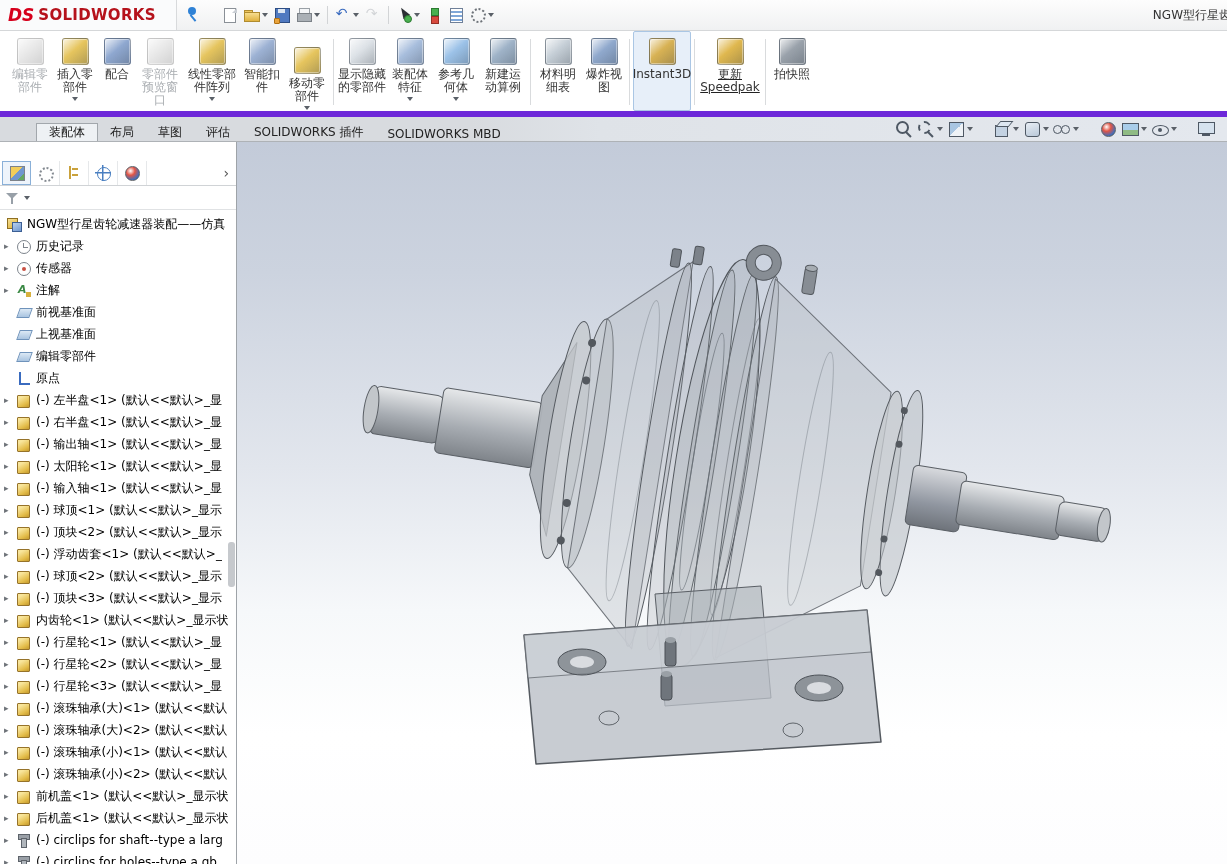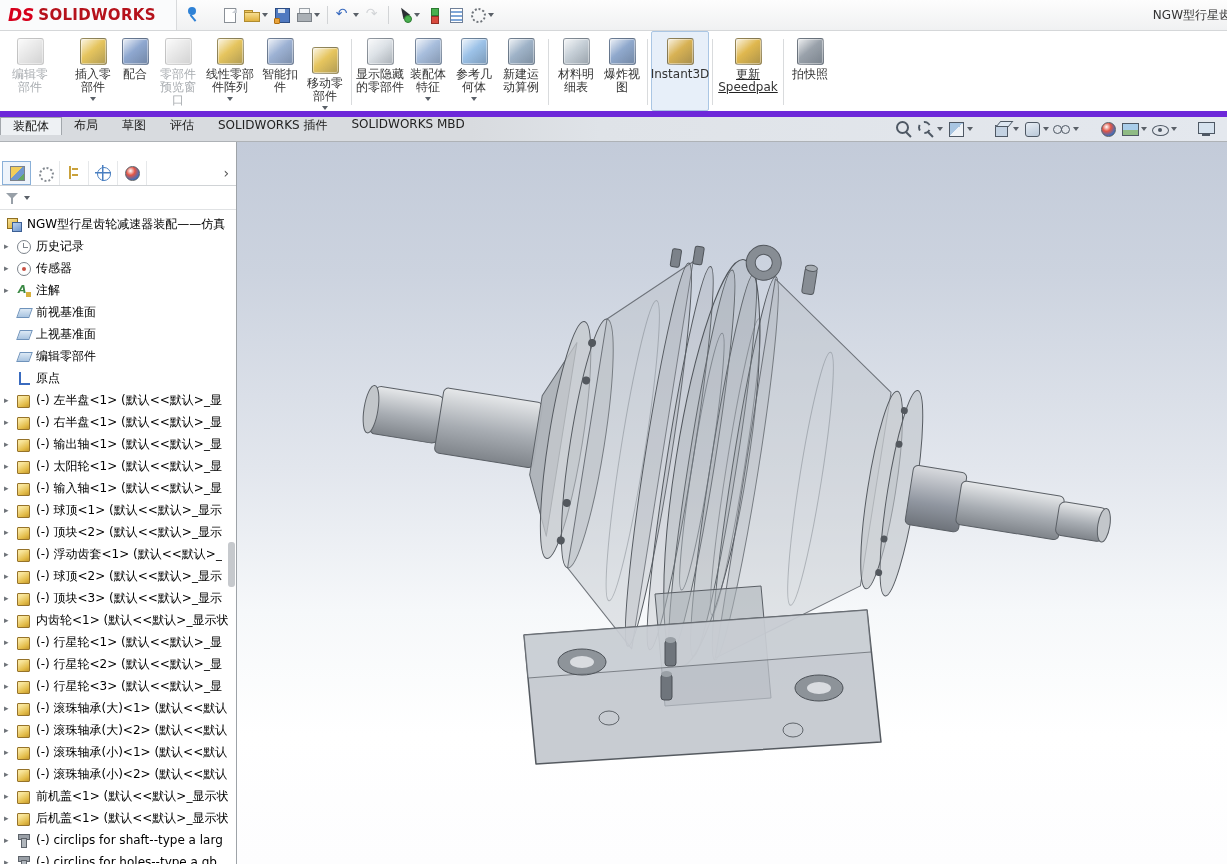--- a/index.html
+++ b/index.html
@@ -49,21 +49,21 @@
   .rb.active { background:#e7eff9; border-color:#aac6e4; }
   .ric { width:27px; height:27px; flex:none; border:1px solid rgba(70,80,90,.45); border-radius:3px; box-shadow:inset 0 0 0 1px rgba(255,255,255,.4); }
   .rlb { font-size:12px; line-height:13px; text-align:center; color:#333; }
   .rb.disabled .rlb { color:#a9adb1; }
   .rb.disabled .ric { filter:grayscale(1); opacity:.5; }
   .rb .dd { margin-left:0; margin-top:0; }
   .ribbon-sep { width:1px; flex:none; background:#d9dbdd; margin:8px 3px 6px; }
 
   
   #tabbar { height:25px; flex:none; display:flex; align-items:stretch; background:linear-gradient(to right,#d8dbdf 0,#d8dbdf 470px,#dfe3e8 600px,#e4e8ee 100%); border-bottom:1px solid #aeb2b6; }
-  #cm-tabs { display:flex; align-items:flex-start; }
+  #cm-tabs { display:flex; align-items:flex-end;padding-left:36px; }
   .tab { display:flex; align-items:center; padding:0 12px; color:#222; }
   .tab.active { background:#eef1f4; border:1px solid #a2a7ac; border-bottom:none; color:#111; }
   #view-toolbar { margin-left:auto; display:flex; align-items:center; padding-right:10px; }
   .vt-btn { display:flex; align-items:center; padding:1px 2px; border-radius:2px; }
   .vt-btn.gap { margin-left:16px; }
   .vicon { width:18px; height:18px; position:relative; display:inline-block; }
   .v-zoomfit::before,.v-zoomarea::before { content:""; position:absolute; left:1px; top:1px; width:9px; height:9px; border:2px solid #4e5864; border-radius:50%; }
   .v-zoomfit::after,.v-zoomarea::after { content:""; position:absolute; left:11px; top:11px; width:7px; height:2px; background:#4e5864; transform:rotate(45deg); transform-origin:left center; }
   .v-zoomarea::before { border-style:dashed; }
   .v-section::before { content:""; position:absolute; left:2px; top:2px; width:13px; height:13px; border:1.5px solid #4e5864; background:linear-gradient(135deg,#a9c6e2 50%,#eef2f6 50%); }
@@ -179,21 +179,21 @@
         </div>
       </div>
     <div class="doc-title">NGW型行星齿</div>
   </div>
 
   <div id="ribbon">
       <div class="rb disabled" style="width: 44px;">
         <i class="ric" style="background: linear-gradient(140deg, rgba(255, 255, 255, 0.85), rgba(255, 255, 255, 0) 45%, rgba(40, 50, 60, 0.28)), rgb(207, 213, 219);"></i>
         <div class="rlb">编辑零部件</div>
       </div>
-      <div class="rb" style="width: 46px; margin-left: 18px;">
+      <div class="rb" style="width: 46px;">
         <i class="ric" style="background: linear-gradient(140deg, rgba(255, 255, 255, 0.85), rgba(255, 255, 255, 0) 45%, rgba(40, 50, 60, 0.28)), rgb(230, 197, 94);"></i>
         <div class="rlb">插入零部件</div>
         <i class="dd"></i>
       </div>
       <div class="rb" style="width: 38px;">
         <i class="ric" style="background: linear-gradient(140deg, rgba(255, 255, 255, 0.85), rgba(255, 255, 255, 0) 45%, rgba(40, 50, 60, 0.28)), rgb(143, 168, 208);"></i>
         <div class="rlb">配合</div>
       </div>
       <div class="rb disabled" style="width: 48px;">
         <i class="ric" style="background: linear-gradient(140deg, rgba(255, 255, 255, 0.85), rgba(255, 255, 255, 0) 45%, rgba(40, 50, 60, 0.28)), rgb(207, 213, 219);"></i>

